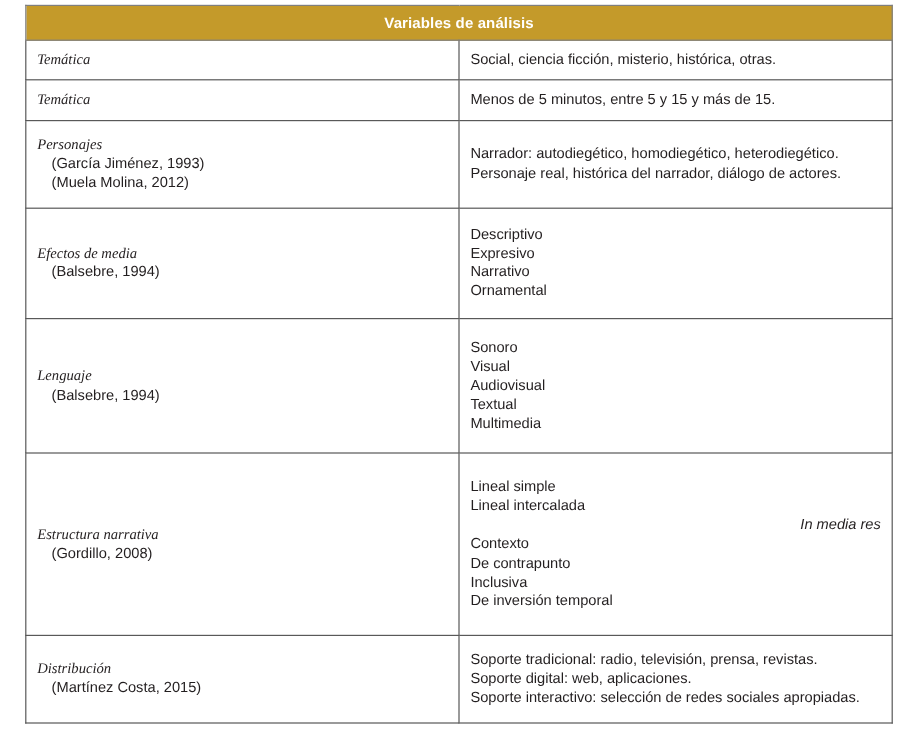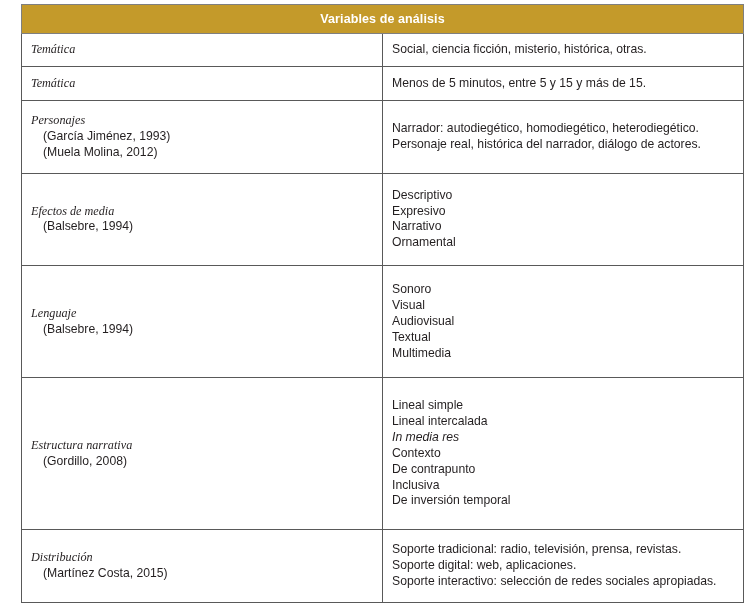--- a/index.html
+++ b/index.html
@@ -68,20 +68,21 @@
     display: block;
     white-space: nowrap;
     margin-left: 12px;
   }
   .val-line {
     display: block;
     white-space: nowrap;
   }
   .val-line.italic {
     font-style: italic;
+    text-align: right;
   }
 </style>
 </head>
 <body>
 
 <div class="table-wrap">
   <table class="analysis-table">
     <thead>
       <tr>
         <th class="header-cell" colspan="2">Variables de análisis</th>

